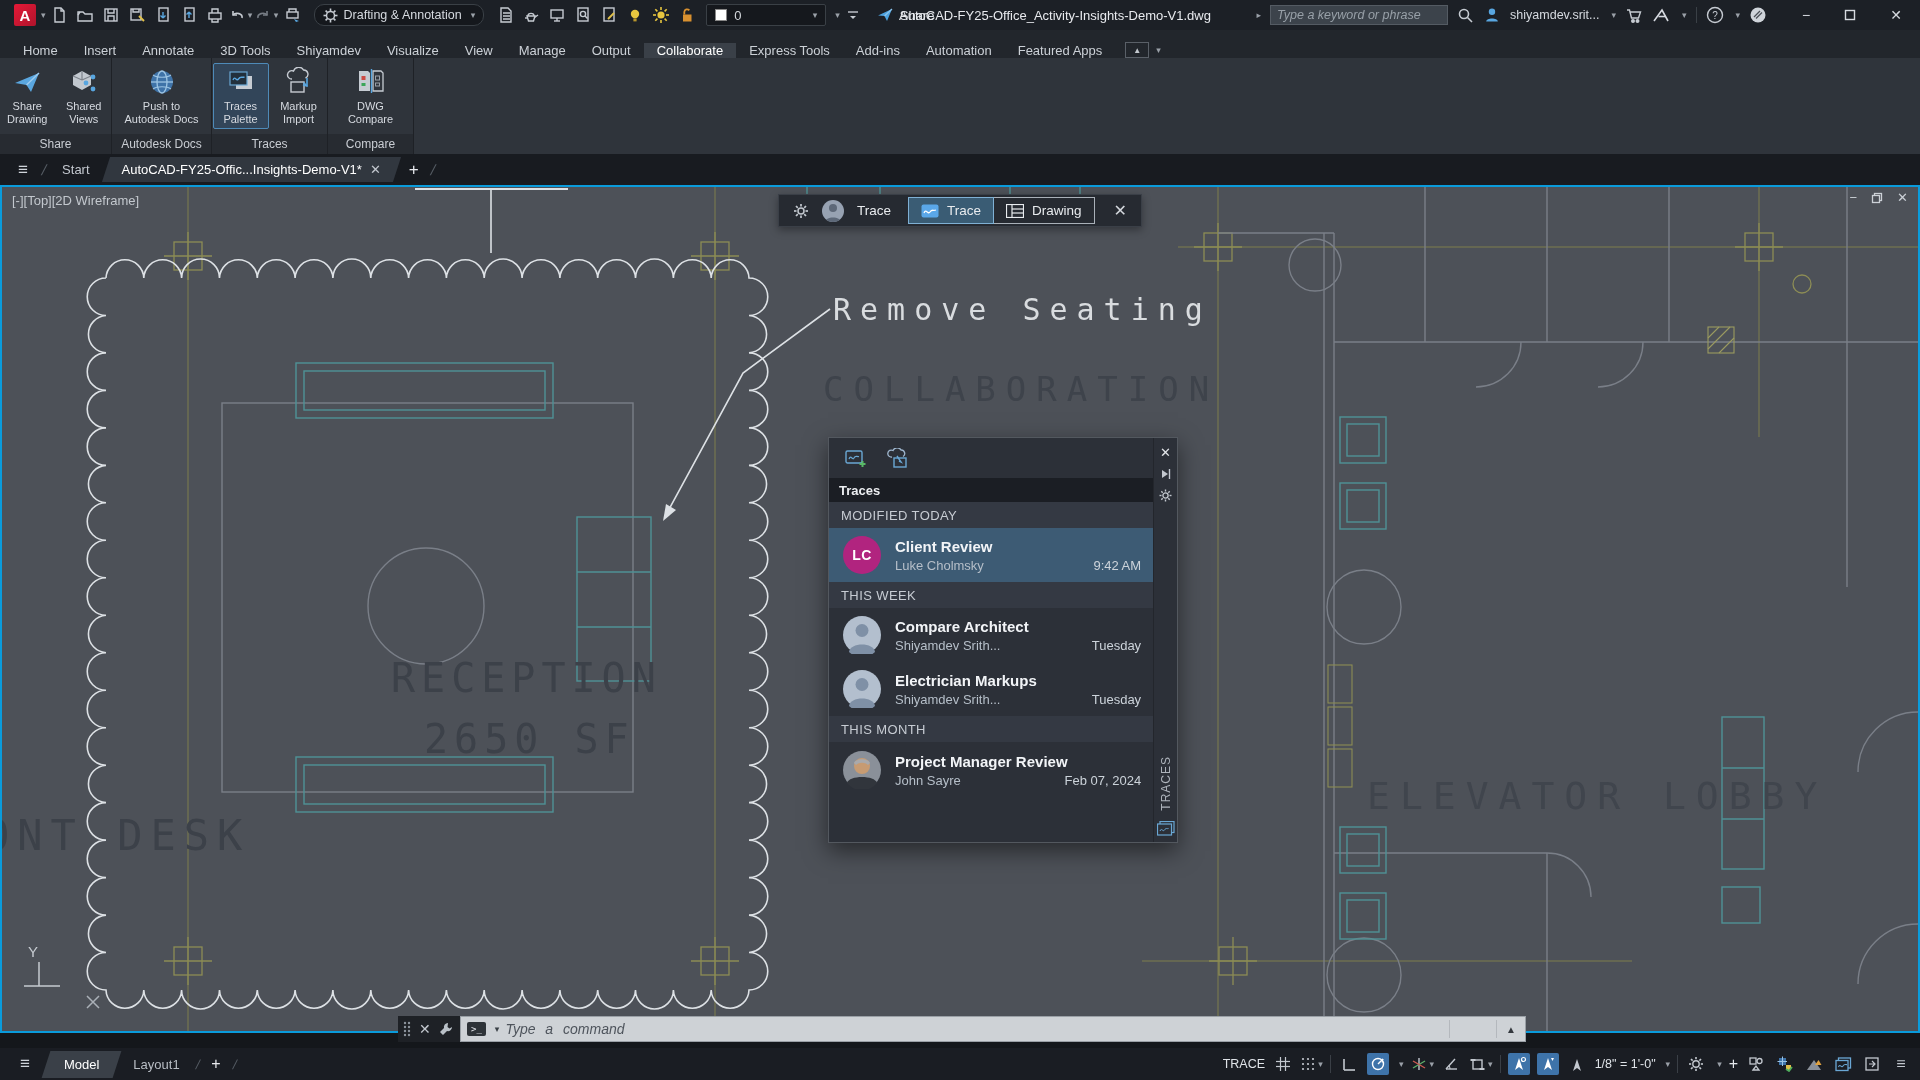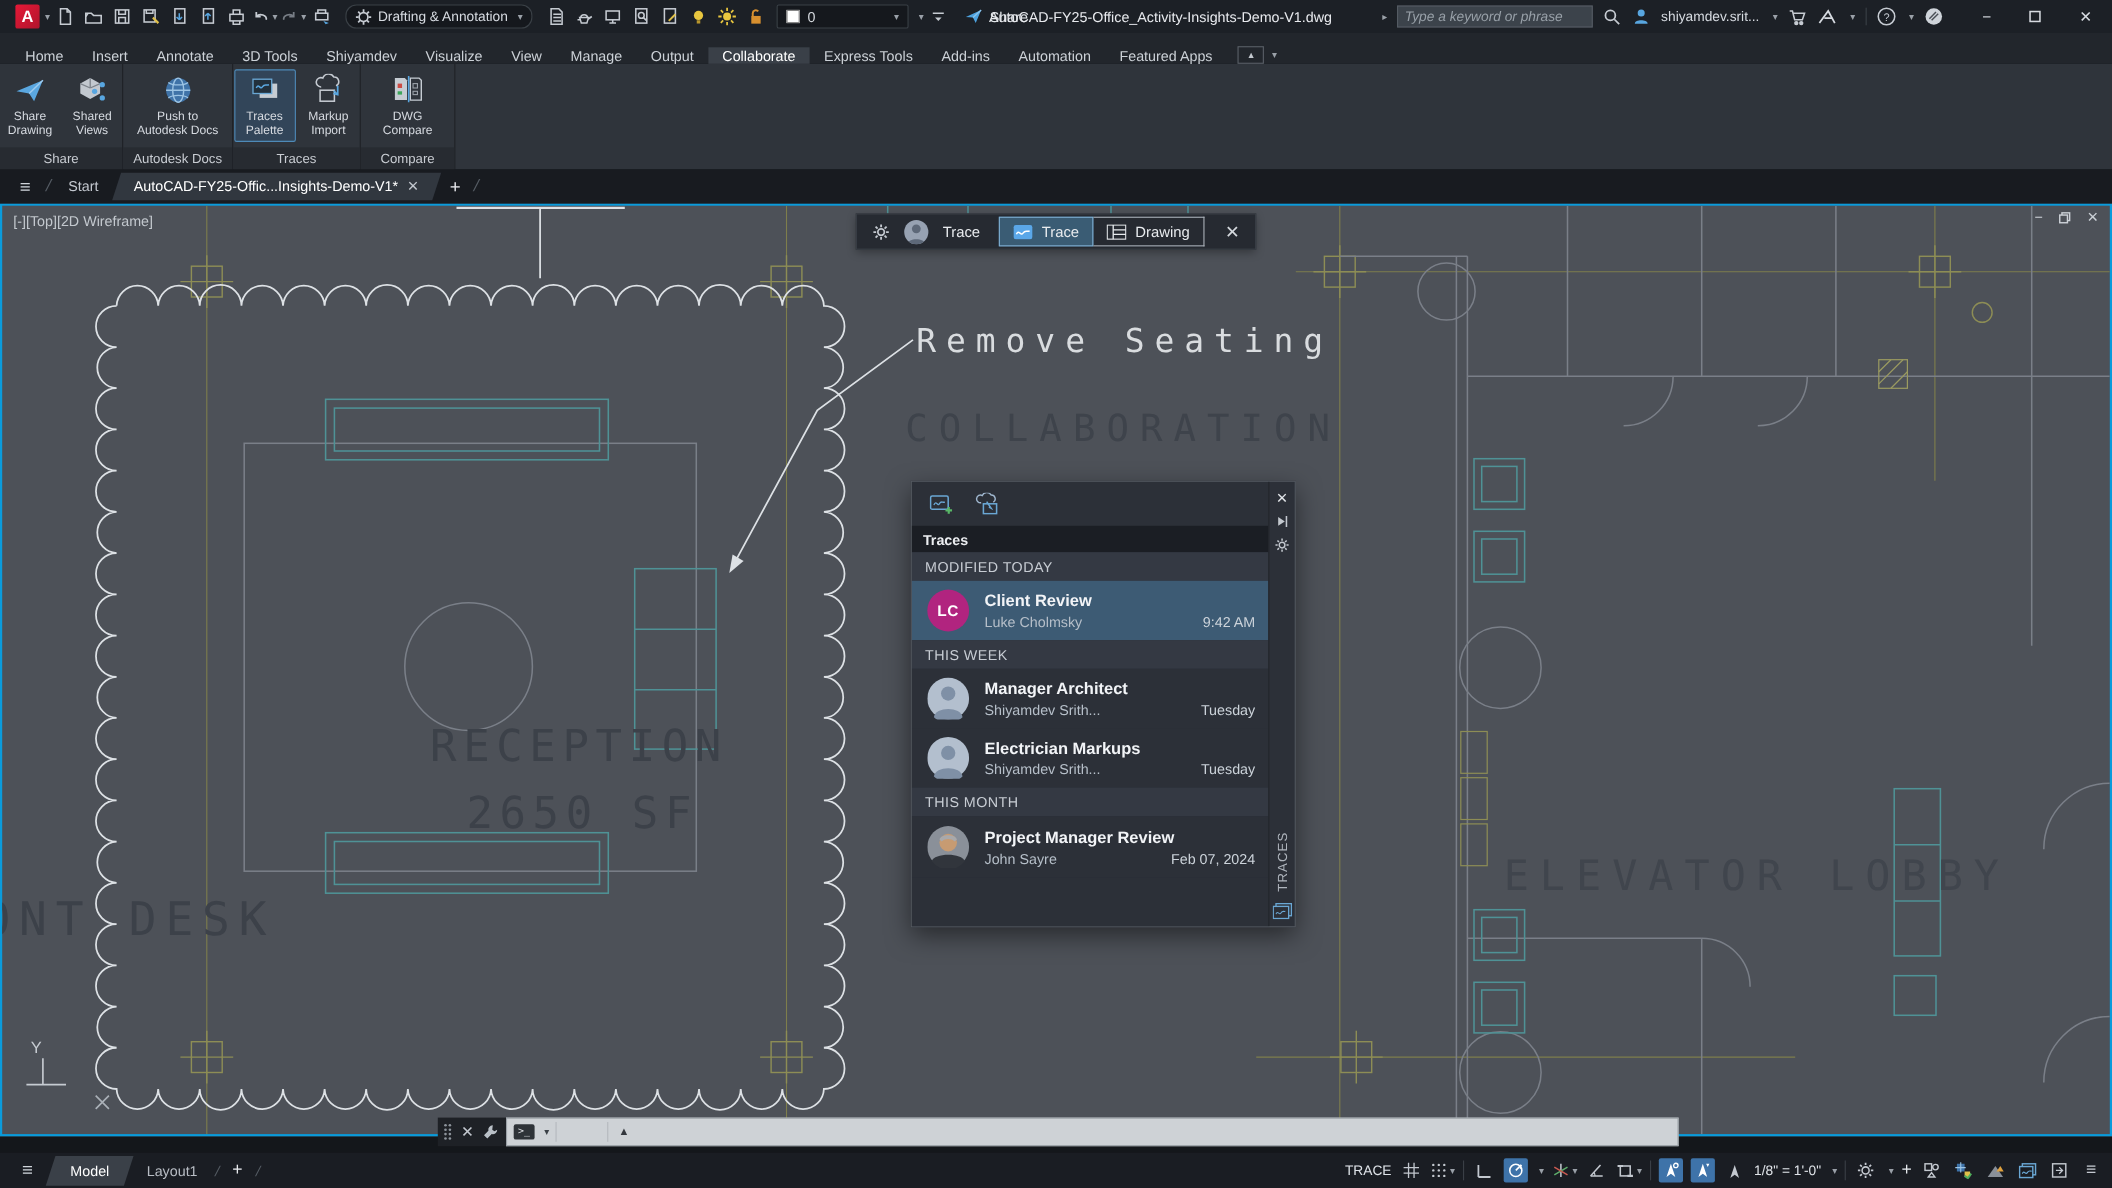--- a/index.html
+++ b/index.html
@@ -662,21 +662,21 @@
       <div class="psection">THIS WEEK</div>
       <div class="pitem">
         <div class="pav">
             <svg width="38" height="38">
               <circle cx="19" cy="19" r="19" fill="#b3bfce"></circle>
               <circle cx="19" cy="14.5" r="6.5" fill="#7f90a6"></circle>
               <path d="M6 36c1-10 25-10 26 0a19 19 0 0 1-26 0z" fill="#7f90a6"></path>
             </svg>
           </div>
         <div class="pmain">
-          <div class="ptitle">Manager Architect</div>
+          <div class="ptitle">Compare Architect</div>
           <div class="psub">
               <span class="pauthor">Shiyamdev Srith...</span>
               <span class="pwhen">Tuesday</span>
             </div>
         </div>
       </div>
       <div class="pitem">
         <div class="pav">
             <svg width="38" height="38">
               <circle cx="19" cy="19" r="19" fill="#b3bfce"></circle>
@@ -757,20 +757,21 @@
         </g>
       </svg>
     <span class="cmd-x">✕</span>
     <svg width="16" height="16">
         <path d="M10 2a4 4 0 0 0-4 5L2 11l3 3 4-4a4 4 0 0 0 5-4l-2.5 1.5L9.5 6z" fill="#b9c0c7"></path>
       </svg>
   </div>
   <div class="cmd-inputwrap">
     <span class="cmd-prompt">&gt;_</span>
       <span class="dd">▾</span>
+    <input class="cmd-input" readonly="" placeholder="Type a command" style="">
     <span class="cmd-sep"></span>
       <span style="width:34px"></span>
       <span class="cmd-sep"></span>
     <span class="cmd-up">▲</span>
   </div>
 </div>
 
 <div class="statusbar">
   <div class="sb-left">
     <span class="sb-burger">≡</span>

